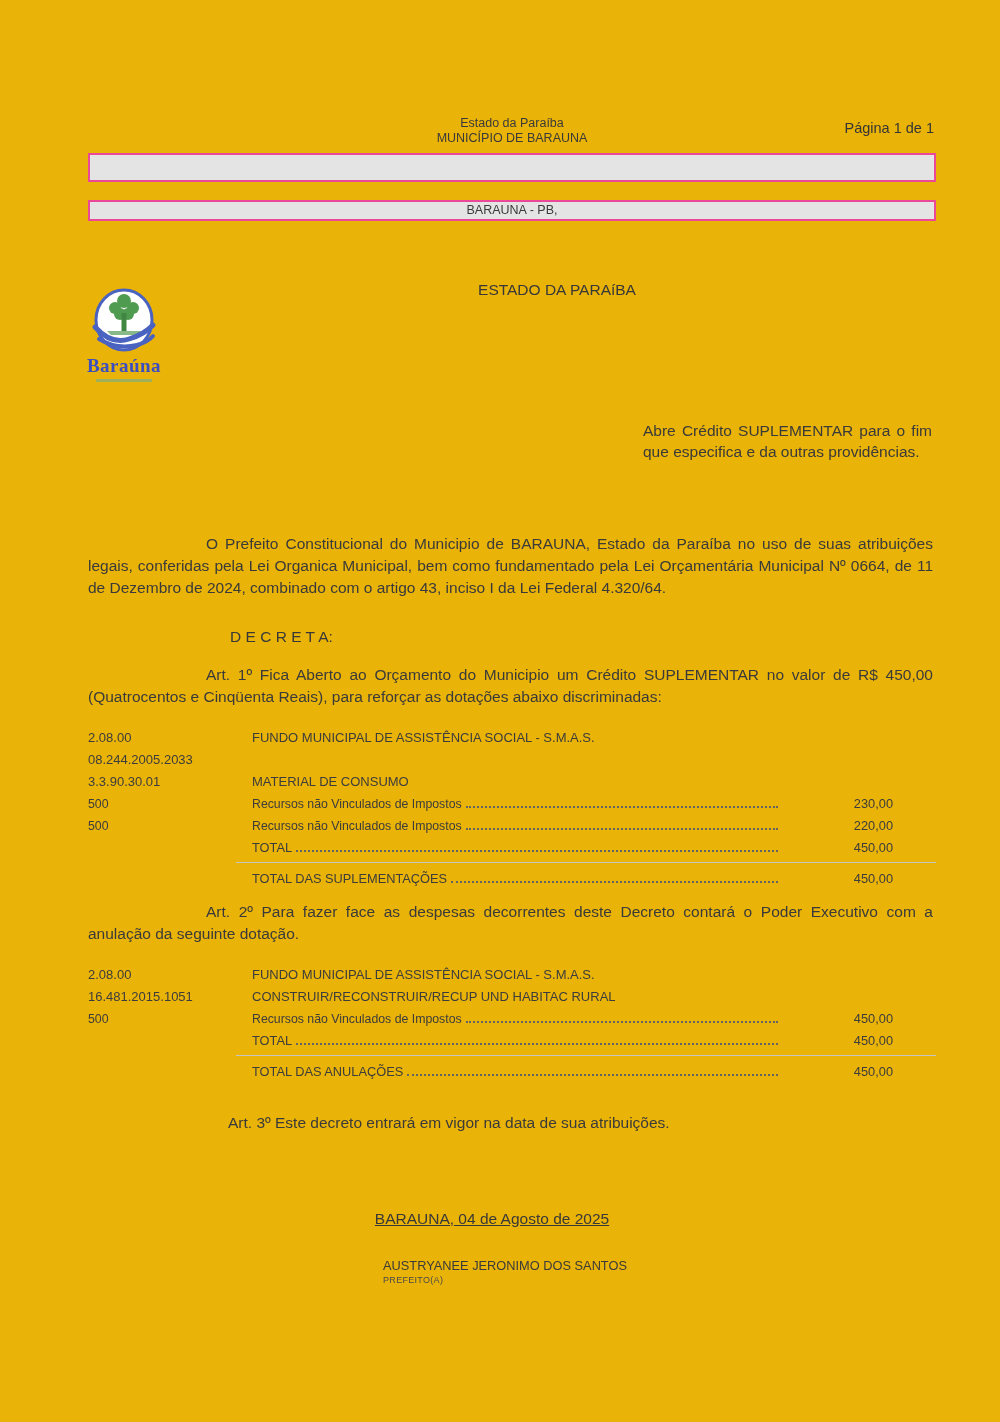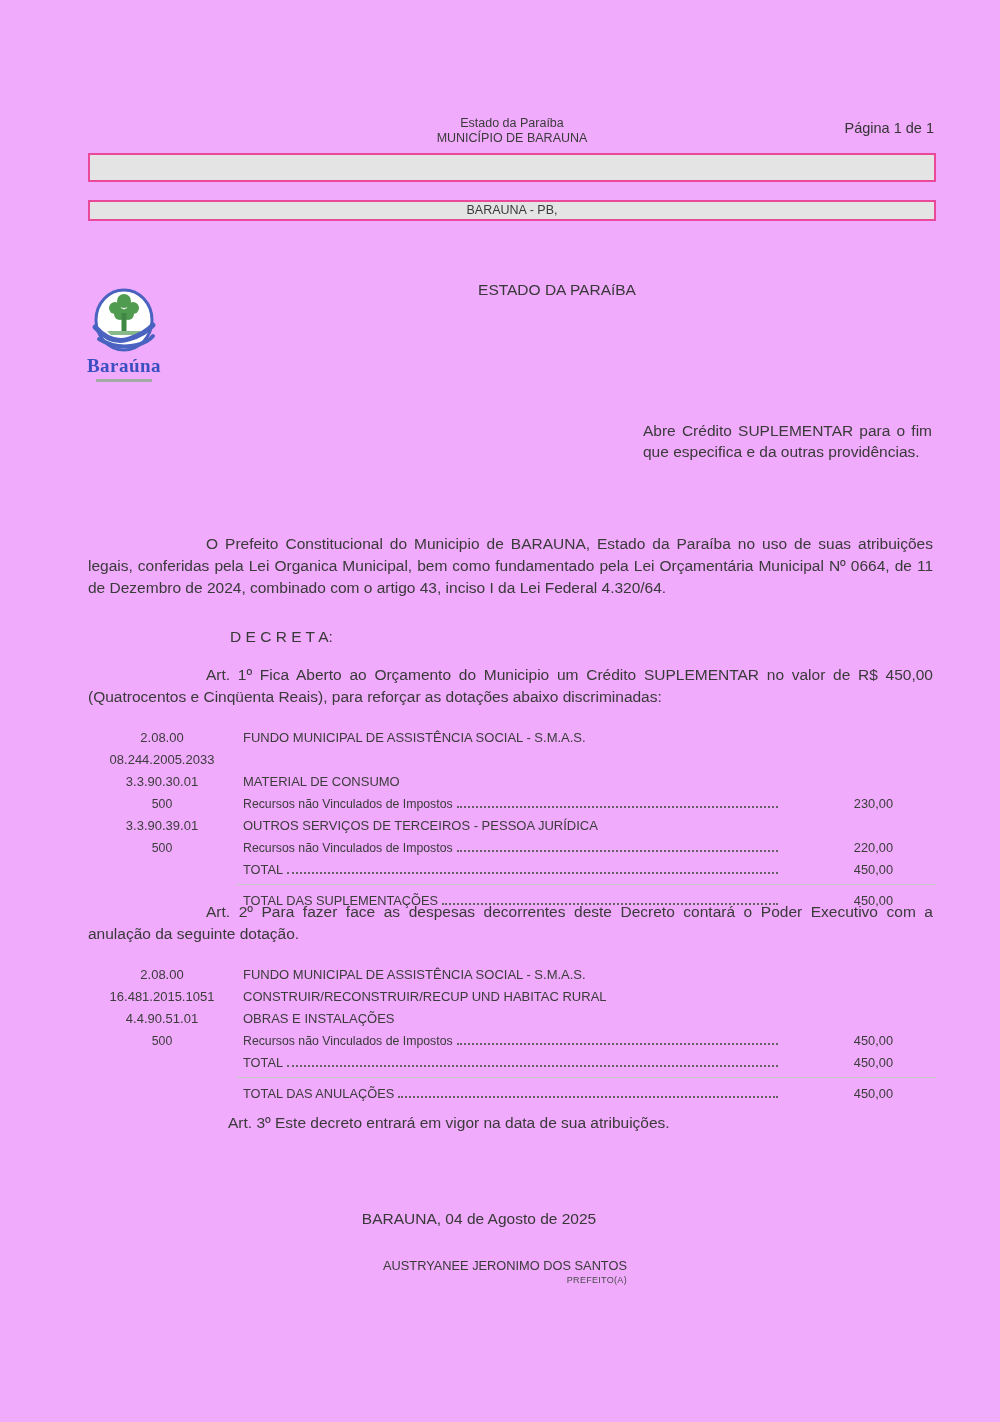--- a/index.html
+++ b/index.html
@@ -1,17 +1,17 @@
 <!DOCTYPE html>
 <html><head>
 <meta charset="utf-8">
 <style>
   html,body{margin:0;padding:0;background:#ffffff;}
   .page{
-    position:relative;width:1000px;height:1422px;background:#f0abfc;
+    position:relative;width:1000px;height:1422px;background:#eab308;
     font-family:"Liberation Sans","DejaVu Sans",sans-serif;color:#3c3c3c;
     overflow:hidden;
   }
   
   .hdr-center{position:absolute;top:116px;left:512px;transform:translateX(-50%);
     text-align:center;font-size:12.5px;line-height:15px;color:#3a3a3a;white-space:nowrap;}
   .page-ind{position:absolute;top:120px;right:66px;font-size:14.5px;color:#353535;margin-left:23px;}
   .banner{position:absolute;left:88px;width:844px;background:#e4e4e4;border:2px solid #ec4899;}
   .banner1{top:153px;height:25px;}
   .banner2{top:200px;height:17px;font-size:12.5px;line-height:17px;text-align:center;color:#3a3a3a;}
@@ -32,33 +32,33 @@
   .preamble{top:533px;}
   .decreta{position:absolute;top:628px;left:230px;font-size:15.5px;color:#383838;}
   .art1{top:664px;}
   .art2{top:901px;}
   .art3{top:1112px;text-indent:140px;text-align:left;}
   
   .btable{position:absolute;left:88px;width:848px;}
   .t1{top:729px;}
   .t2{top:966px;}
   .trow{display:flex;align-items:baseline;line-height:18px;margin:0 43px 4px 0;}
-  .tcode{width:148px;flex:0 0 148px;text-align:center;padding-right:7px;
+  .tcode{width:148px;flex:0 0 148px;text-align:left;padding-right:16px;
     font-size:13px;white-space:nowrap;color:#3c3c3c;}
   .tlabel{font-size:13px;white-space:nowrap;color:#3c3c3c;}
   .trow.small .tlabel{font-size:12.3px;}
   .trow.small .tcode{font-size:12.3px;}
   .tleader{flex:1 1 auto;border-bottom:2px dotted #646464;margin:0 10px 3px 4px;height:1px;}
   .tval{flex:0 0 105px;width:105px;text-align:right;font-size:12.8px;color:#3c3c3c;}
   .trow.total .tlabel{font-size:12.8px;}
   .grand-sep{border-top:1px solid #c6c6c6;margin:5px 0 7px 148px;}
   
-  .closing-date{position:absolute;top:1210px;left:479px;transform:translateX(-50%);
-    font-size:15.5px;color:#383838;white-space:nowrap;}
-  .signer{position:absolute;top:1258px;left:505px;transform:translateX(-50%);text-align:right;}
+  .closing-date{position:absolute;top:1210px;left:492px;transform:translateX(-50%);
+    font-size:15.5px;color:#383838;white-space:nowrap;text-decoration:underline;}
+  .signer{position:absolute;top:1258px;left:505px;transform:translateX(-50%);text-align:left;}
   .signer-name{font-size:12.8px;color:#3a3a3a;white-space:nowrap;}
   .signer-role{font-size:9px;color:#4a4a4a;margin-top:2px;letter-spacing:.3px;}
 </style>
 </head>
 <body>
 
 <div class="page">
 
   <div class="hdr-center">
     <div>Estado da Paraíba</div>
@@ -115,24 +115,20 @@
     <div class="trow">
       <span class="tcode">3.3.90.30.01</span>
       <span class="tlabel">MATERIAL DE CONSUMO</span>
     </div>
     <div class="trow small">
       <span class="tcode">500</span>
       <span class="tlabel">Recursos não Vinculados de Impostos</span>
       <span class="tleader"></span>
       <span class="tval">230,00</span>
     </div>
-    <div class="trow">
-      <span class="tcode">3.3.90.39.01</span>
-      <span class="tlabel">OUTROS SERVIÇOS DE TERCEIROS -  PESSOA JURÍDICA</span>
-    </div>
     <div class="trow small">
       <span class="tcode">500</span>
       <span class="tlabel">Recursos não Vinculados de Impostos</span>
       <span class="tleader"></span>
       <span class="tval">220,00</span>
     </div>
     <div class="trow total">
       <span class="tcode"></span>
       <span class="tlabel">TOTAL </span>
       <span class="tleader"></span>
@@ -150,24 +146,20 @@
   <p class="para art2">Art. 2º Para fazer face as despesas decorrentes deste Decreto contará o Poder Executivo com a anulação da seguinte dotação.</p>
 
   <div class="btable t2">
     <div class="trow">
       <span class="tcode">2.08.00</span>
       <span class="tlabel">FUNDO MUNICIPAL DE ASSISTÊNCIA SOCIAL - S.M.A.S.</span>
     </div>
     <div class="trow">
       <span class="tcode">16.481.2015.1051</span>
       <span class="tlabel">CONSTRUIR/RECONSTRUIR/RECUP UND HABITAC RURAL</span>
-    </div>
-    <div class="trow">
-      <span class="tcode">4.4.90.51.01</span>
-      <span class="tlabel">OBRAS E INSTALAÇÕES</span>
     </div>
     <div class="trow small">
       <span class="tcode">500</span>
       <span class="tlabel">Recursos não Vinculados de Impostos</span>
       <span class="tleader"></span>
       <span class="tval">450,00</span>
     </div>
     <div class="trow total">
       <span class="tcode"></span>
       <span class="tlabel">TOTAL </span>

